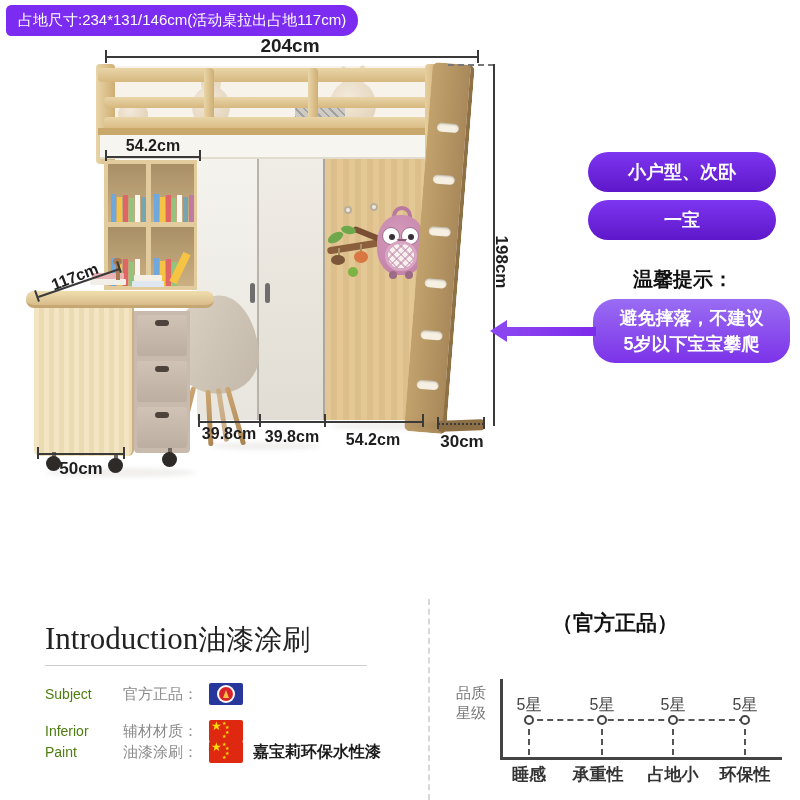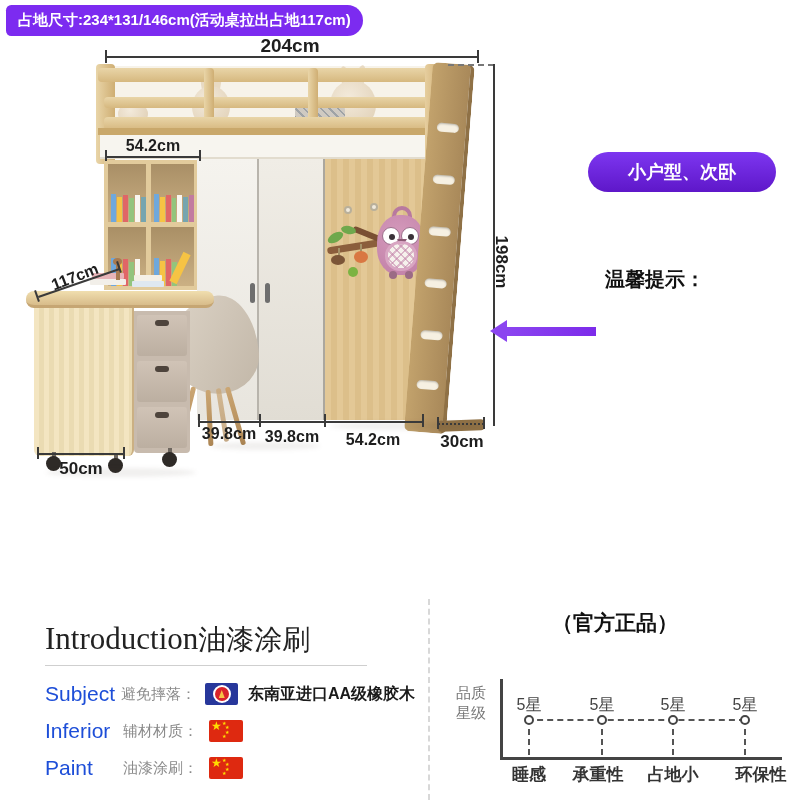--- a/index.html
+++ b/index.html
@@ -5,21 +5,21 @@
   * { margin:0; padding:0; box-sizing:border-box; }
   html,body { width:800px; height:800px; background:#fff; overflow:hidden;
     font-family:"Liberation Sans","DejaVu Sans",sans-serif; }
   .page { position:relative; width:800px; height:800px; background:#fff; }
 
   
   .hero { position:absolute; left:0; top:0; width:800px; height:530px; background:#fff; }
   .abs { position:absolute; }
 
   .badge { position:absolute; left:6px; top:5px; height:31px; padding:8px 12px;
-    background:#7C2BF0; color:#fff; font-size:15px; font-weight:bold;
+    background:#7C2BF0; color:#fff; font-size:15px; font-weight:normal;
     border-radius:6px 18px 18px 6px; display:flex; align-items:center; letter-spacing:0; }
 
   
   .wood { background:linear-gradient(180deg,#E9D5A8,#D6B87F); border-radius:4px; }
   .woodv { background:linear-gradient(90deg,#E9D5A8,#CFAE73); border-radius:4px; }
 
   
   .rail-bg { left:106px; top:66px; width:330px; height:66px; background:#F7F3EA; }
   .plush { background:radial-gradient(circle at 40% 35%,#F3EADB,#DECDB2); border-radius:50%; }
   .ear { background:#E8DAC3; border-radius:50% 50% 20% 20%; }
@@ -153,21 +153,21 @@
 
   
   .bottom { position:absolute; left:0; top:599px; width:800px; height:201px; display:flex; }
   .intro { position:relative; width:428px; height:100%; }
   .intro-head { position:absolute; left:45px; top:22px;
     font-family:"Liberation Serif","DejaVu Serif",serif; color:#222; }
   .intro-head .en { font-size:31px; }
   .intro-head .zh { font-size:28px; }
   .hairline { position:absolute; left:45px; top:66px; width:322px; height:1px; background:#CFCFCF; }
   .irow { position:absolute; left:45px; width:370px; height:26px; display:flex; align-items:center; }
-  .irow .en { width:78px; font-size:21px; color:#1d4ed8; }
+  .irow .en { width:78px; font-size:14px; color:#4d7c0f; }
   .irow .zh { width:86px; font-size:15px; color:#8A8A8A; }
   .flag { position:relative; width:34px; height:22px; margin-right:10px; border-radius:2px; overflow:hidden; }
   .flag-asean { background:#27379B; }
   .flag-asean .ring { position:absolute; left:8px; top:2px; width:18px; height:18px;
     background:#fff; border-radius:50%; }
   .flag-asean .disc { position:absolute; left:10px; top:4px; width:14px; height:14px;
     background:#D8232A; border-radius:50%; }
   .flag-asean .sheaf { position:absolute; left:14px; top:7px; width:6px; height:8px;
     background:#F6C344; clip-path:polygon(50% 0,100% 100%,0 100%); }
   .flag-china { background:#DE2910; }
@@ -355,67 +355,72 @@
     <div class="abs tick" style="left:437px;top:417px;height:12px"></div>
     <div class="abs tick" style="left:483px;top:417px;height:12px"></div>
     <div class="abs dimlab" style="left:434px;top:432px;width:56px;font-size:17px">30cm</div>
 
     <div class="abs dimline" style="left:38px;top:453px;width:86px"></div>
     <div class="abs tick" style="left:37px;top:447px;height:12px"></div>
     <div class="abs tick" style="left:123px;top:447px;height:12px"></div>
     <div class="abs dimlab" style="left:52px;top:459px;width:58px;font-size:17px">50cm</div>
 
     <div class="pill" style="top:152px">小户型、次卧</div>
-    <div class="abs side-title" style="left:572px;top:266px;width:166px">温馨提示：</div>
+    <div class="pill" style="top:200px">一宝</div>
+    <div class="abs side-title" style="left:600px;top:266px;width:166px">温馨提示：</div>
+    <div class="tipbox">
+      <span>避免摔落，不建议</span>
+      <span>5岁以下宝宝攀爬</span>
+    </div>
     <div class="abs arrow-shaft"></div>
     <div class="abs arrow-head"></div>
   </div>
 
 
   <div class="bottom">
 
     <div class="intro">
       <div class="intro-head">
         <span class="en">Introduction</span><span class="zh">油漆涂刷</span>
       </div>
       <div class="hairline"></div>
 
       <div class="irow" style="top:82px">
         <span class="en">Subject</span>
-        <span class="zh">避免摔落：</span>
+        <span class="zh">官方正品：</span>
         <span class="flag flag-asean">
             <span class="ring"></span>
             <span class="disc"></span>
             <span class="sheaf"></span>
           </span>
-        <span class="val">东南亚进口AA级橡胶木</span>
       </div>
 
       <div class="irow" style="top:119px">
         <span class="en">Inferior</span>
         <span class="zh">辅材材质：</span>
         <span class="flag flag-china">
             <span class="big">★</span>
             <span class="s" style="left:13px;top:1px">★</span>
             <span class="s" style="left:16px;top:5px">★</span>
             <span class="s" style="left:16px;top:10px">★</span>
             <span class="s" style="left:13px;top:14px">★</span>
           </span>
       </div>
 
-      <div class="irow" style="top:156px">
+      <div class="irow" style="top:140px">
         <span class="en">Paint</span>
         <span class="zh">油漆涂刷：</span>
         <span class="flag flag-china">
             <span class="big">★</span>
             <span class="s" style="left:13px;top:1px">★</span>
             <span class="s" style="left:16px;top:5px">★</span>
             <span class="s" style="left:16px;top:10px">★</span>
             <span class="s" style="left:13px;top:14px">★</span>
           </span>
+        <span class="val">嘉宝莉环保水性漆</span>
       </div>
     </div>
 
     <div class="quality">
       <div class="q-official">（官方正品）</div>
       <div class="q-ylab">
         <div>品质</div>
         <div>星级</div>
       </div>
       <div class="q-vaxis"></div>
@@ -433,16 +438,16 @@
       <div class="q-pt" style="left:310px"></div>
 
       <div class="q-drop" style="left:98px"></div>
       <div class="q-drop" style="left:171px"></div>
       <div class="q-drop" style="left:242px"></div>
       <div class="q-drop" style="left:314px"></div>
 
       <div class="q-cat" style="left:67px">睡感</div>
       <div class="q-cat" style="left:136px">承重性</div>
       <div class="q-cat" style="left:211px">占地小</div>
-      <div class="q-cat" style="left:299px">环保性</div>
+      <div class="q-cat" style="left:283px">环保性</div>
     </div>
   </div>
 </div>
 
 </body></html>

